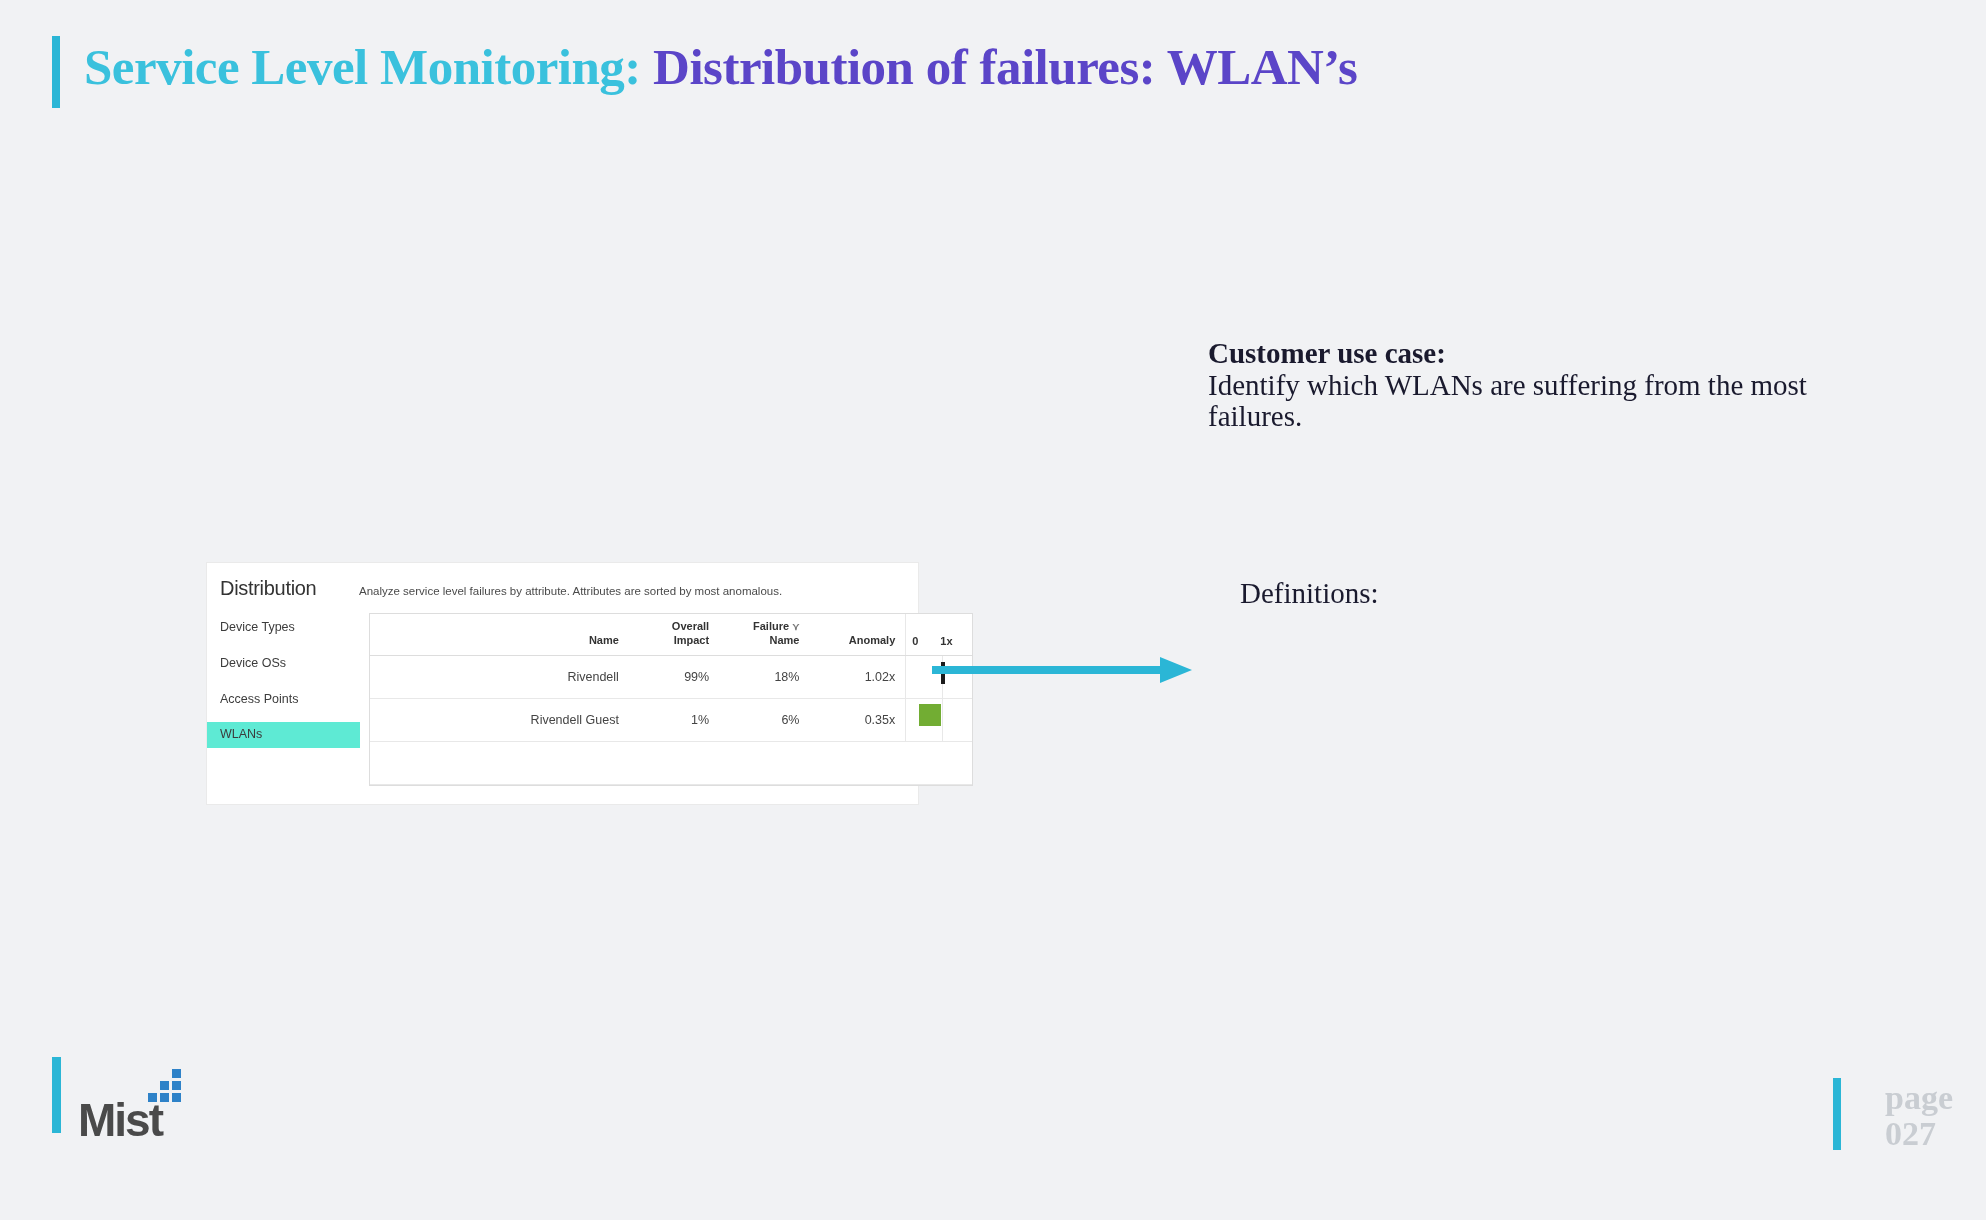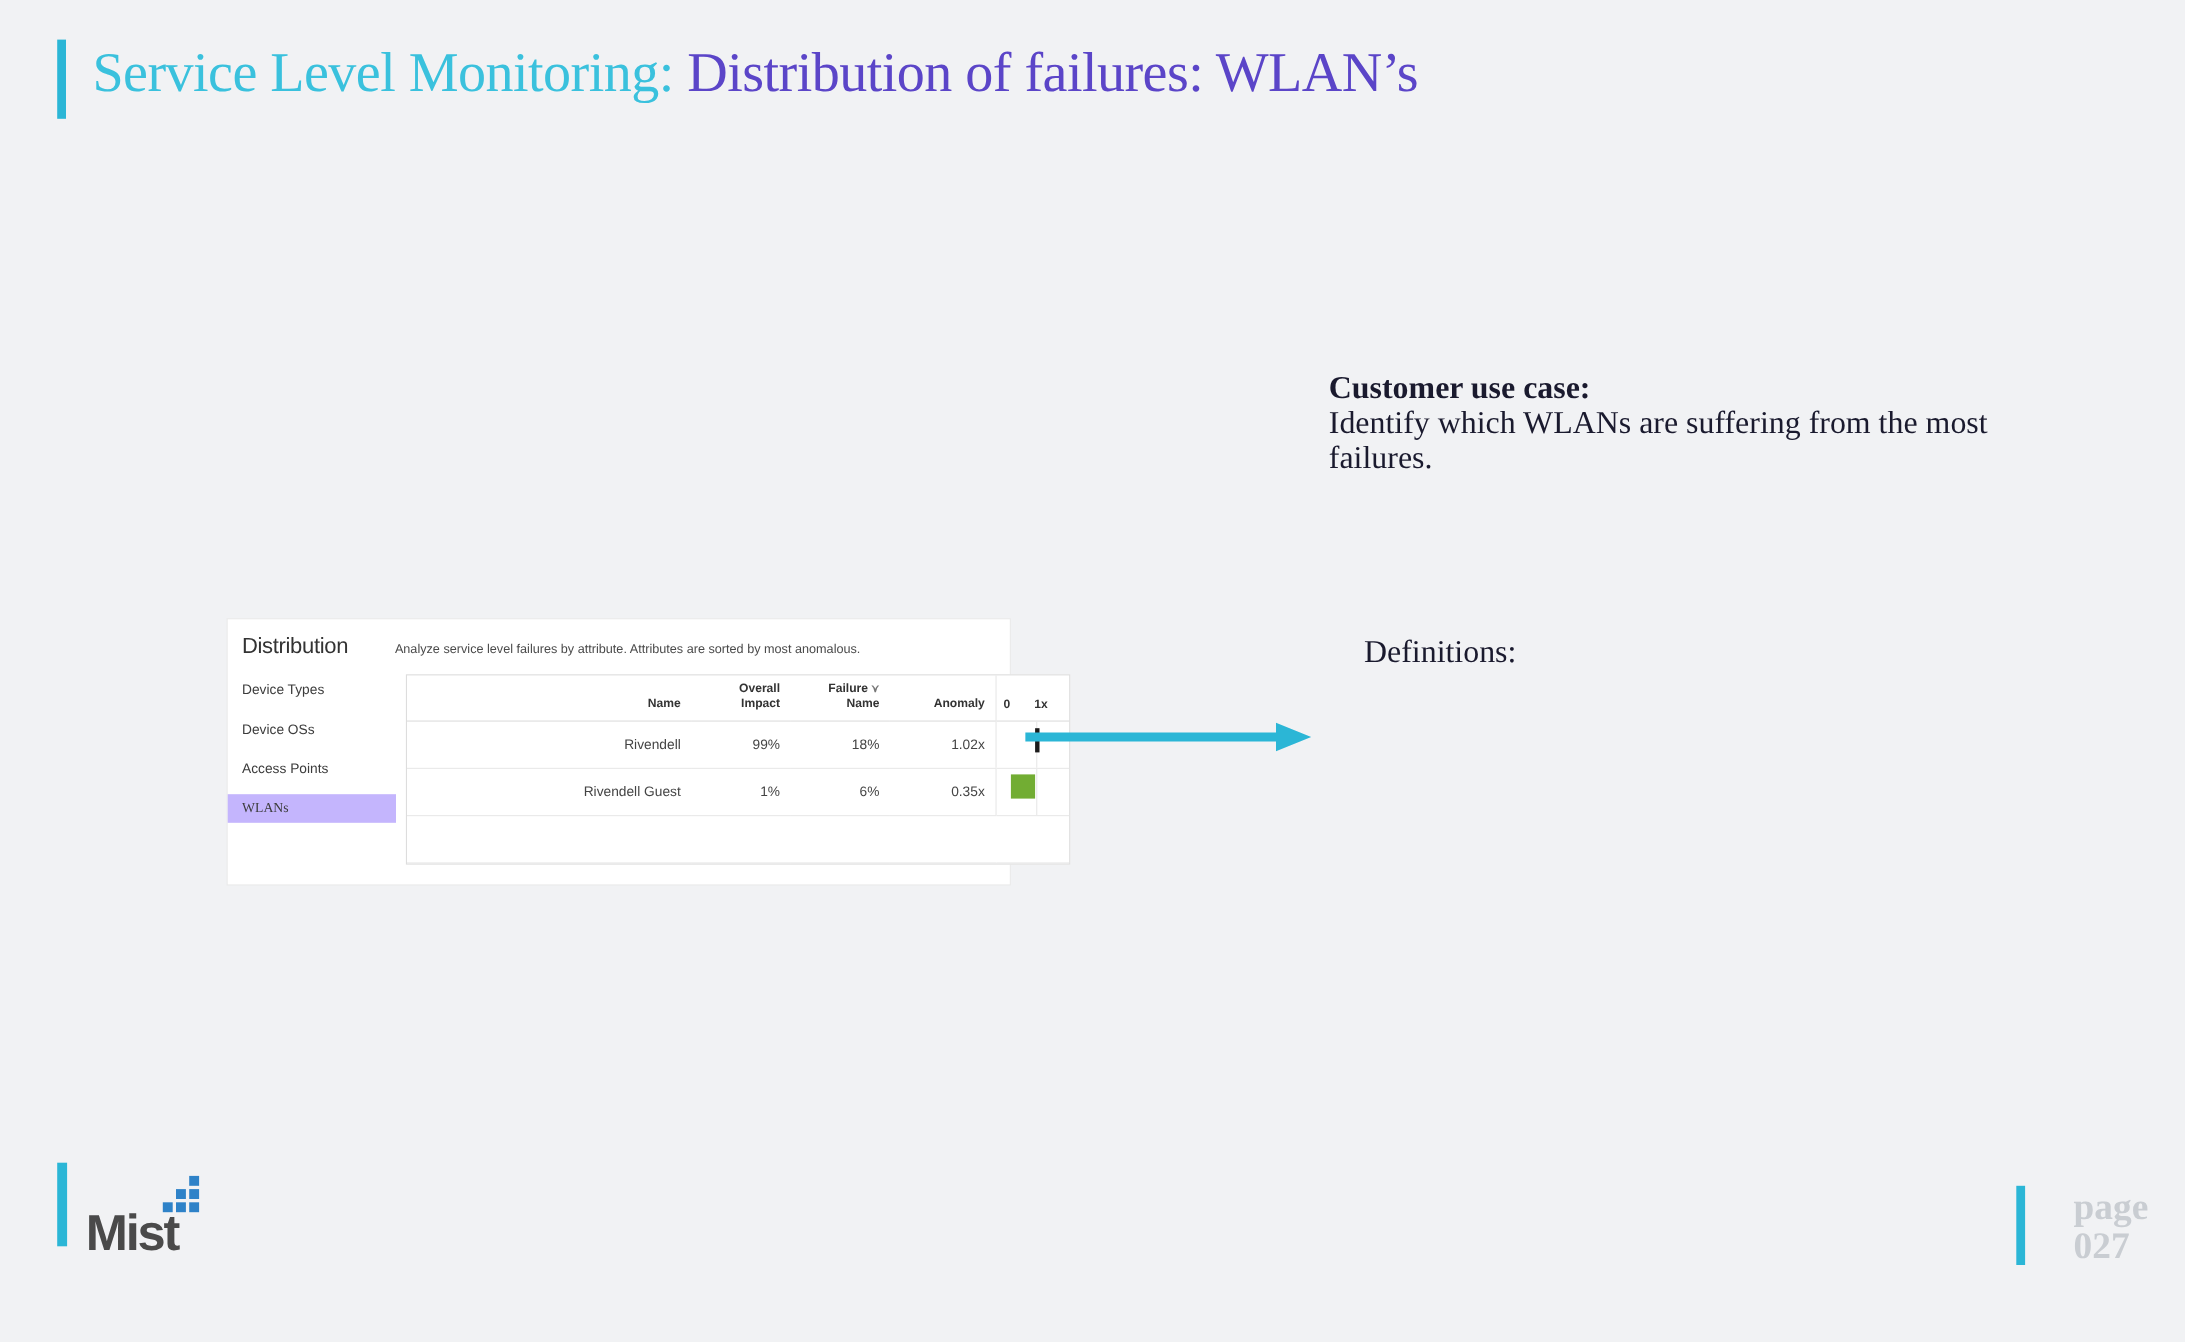--- a/index.html
+++ b/index.html
@@ -22,21 +22,21 @@
     top: 36px;
     width: 8px;
     height: 72px;
     background: #2bb6d6;
   }
   #page-title {
     position: absolute;
     left: 84px;
     top: 38px;
     font-family: "Liberation Serif", serif;
-    font-weight: normal;
+    font-weight: bold;
     font-size: 51px;
     white-space: nowrap;
     letter-spacing: -0.5px;
   }
   #page-title .t-cyan { color: #3ac1dd; }
   #page-title .t-purple { color: #5b45c8; }
 
   
   #app-card {
     position: absolute;
@@ -73,22 +73,21 @@
   }
   .nav-item {
     font-family: "Liberation Sans", sans-serif;
     font-size: 12.5px;
     color: #3c3c3c;
     padding: 6px 0 6px 13px;
     margin-bottom: 10px;
     line-height: 1.1;
   }
   .nav-item.selected {
-    background: #c4b5fd;
-    font-family: Liberation Serif, serif;
+    background: #5eead4;
   }
 
   
   #dist-table {
     position: absolute;
     left: 162px;
     top: 50px;
     width: 604px;
     height: 173px;
     border: 1px solid #dddddd;

